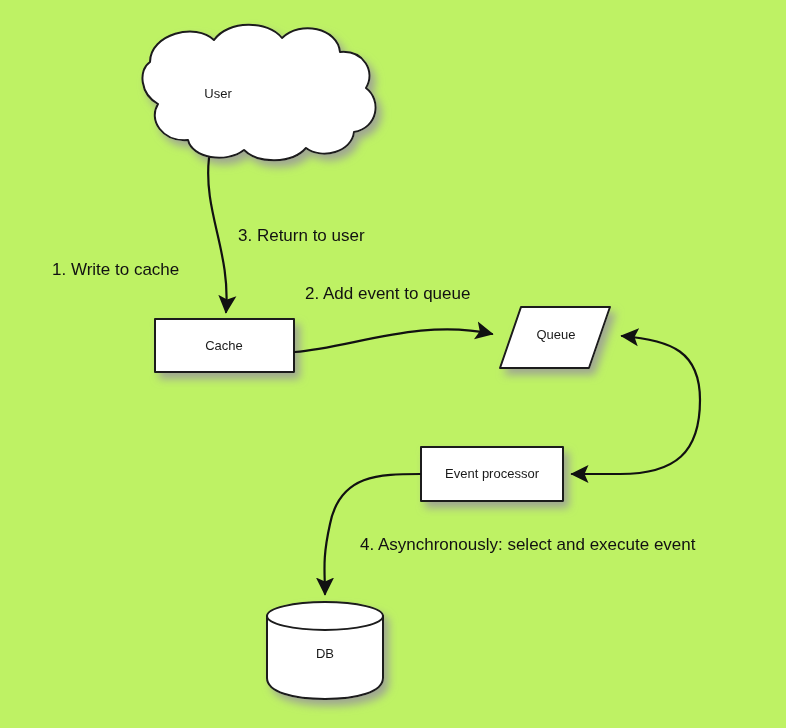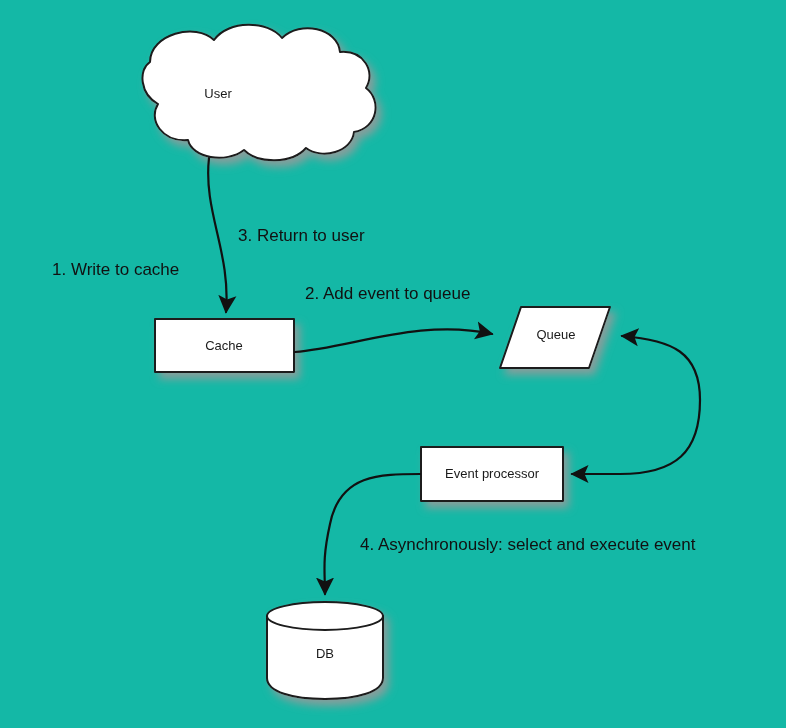--- a/index.html
+++ b/index.html
@@ -12,21 +12,21 @@
     width: 786px;
     height: 728px;
     font-family: "Liberation Sans", sans-serif;
     -webkit-font-smoothing: antialiased;
   }
   #diagram-canvas {
     position: relative;
     width: 786px;
     height: 728px;
     overflow: hidden;
-    background: #14b8a6;
+    background: #bef264;
   }
   #diagram-svg {
     position: absolute;
     top: 0;
     left: 0;
     width: 786px;
     height: 728px;
   }
   .node-label {
     font-family: "Liberation Sans", sans-serif;

